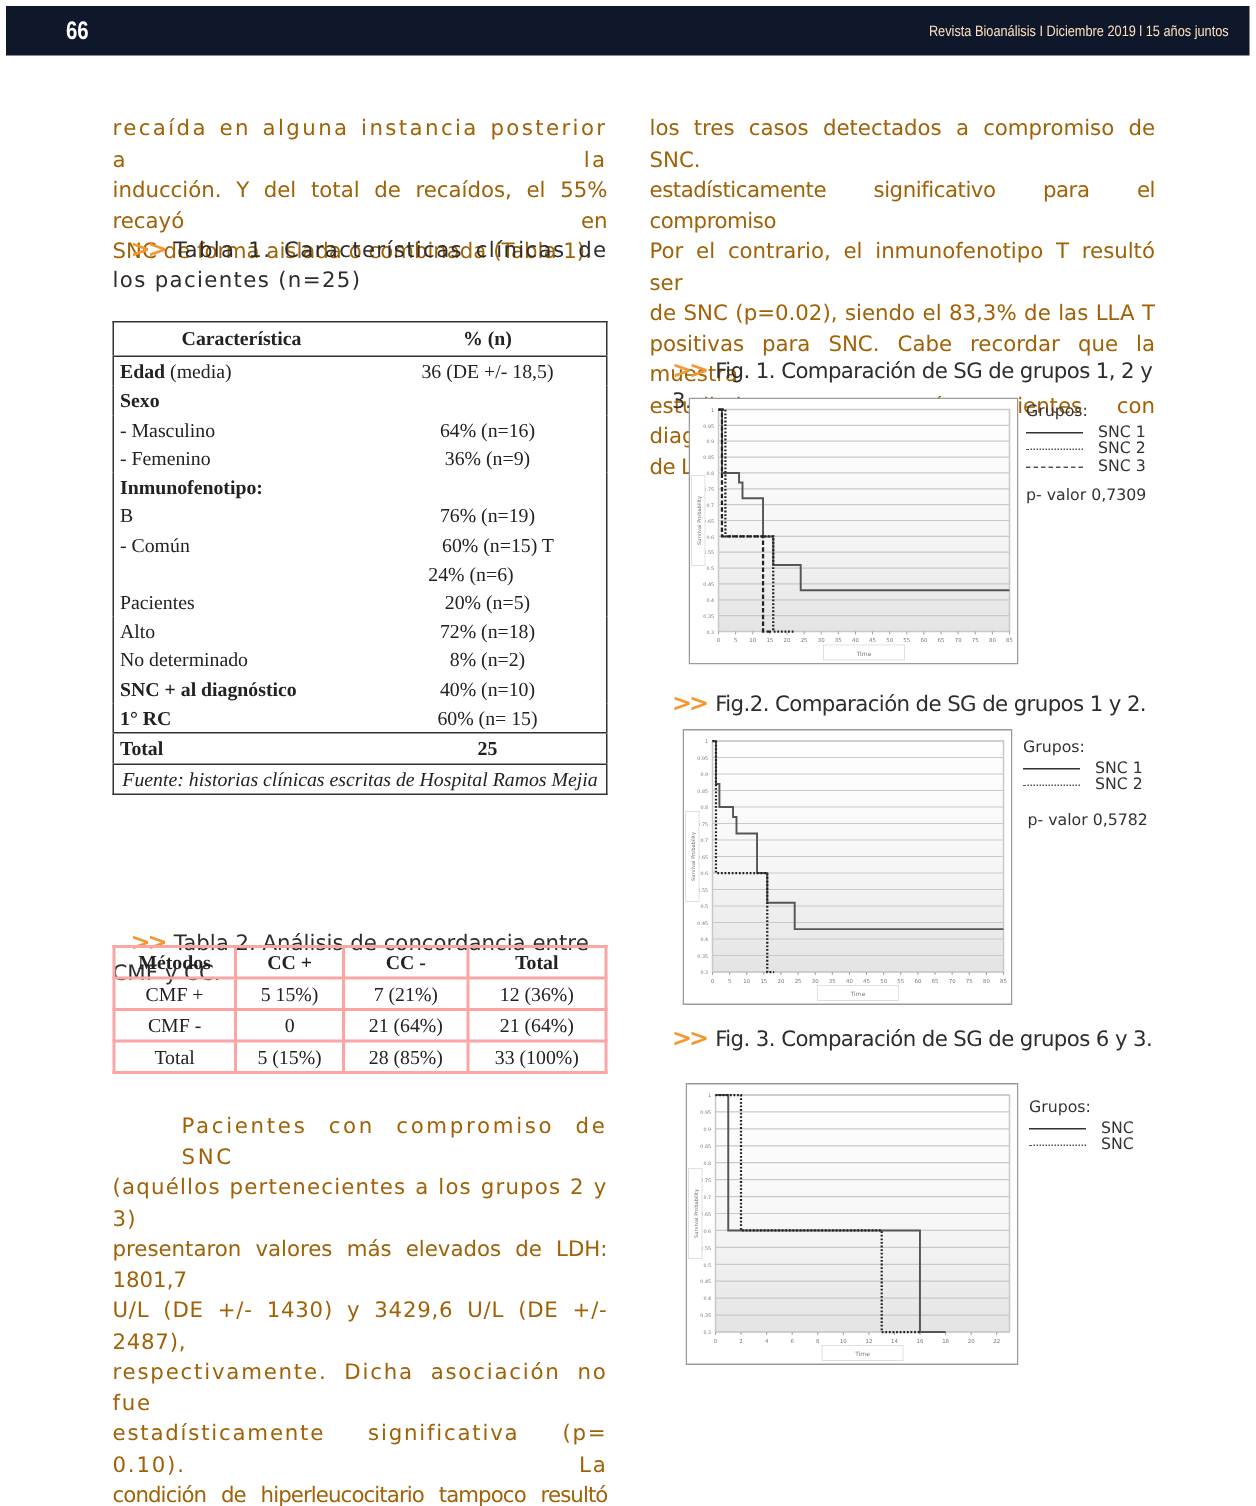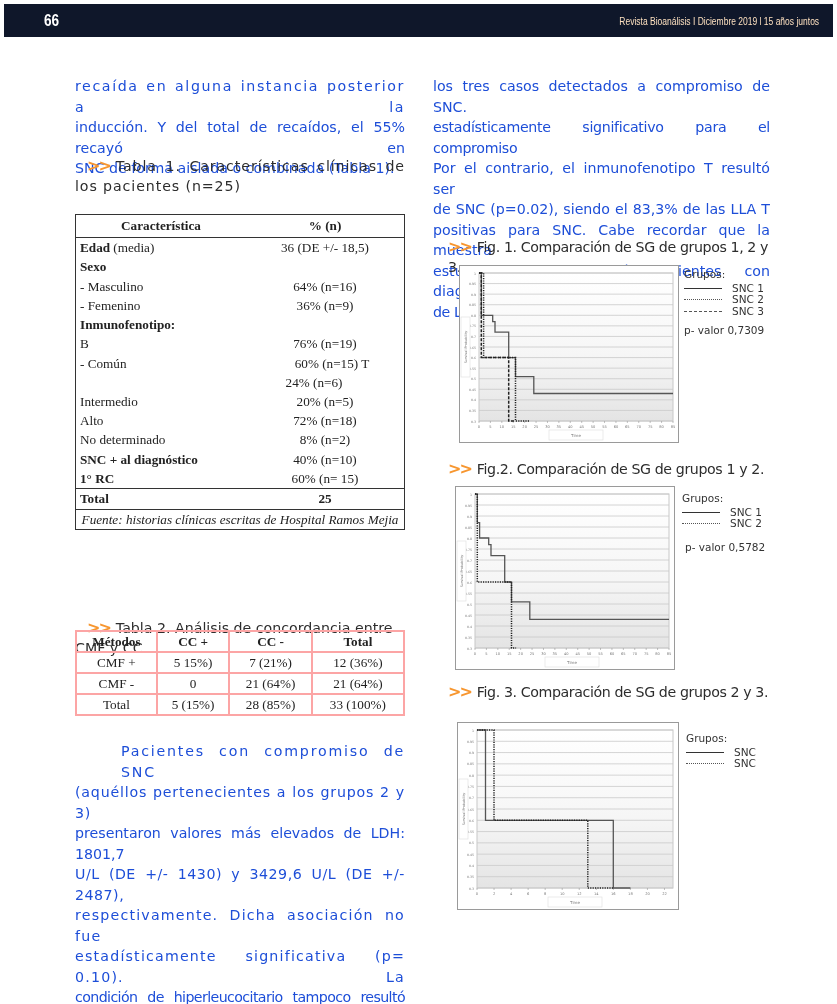--- a/index.html
+++ b/index.html
@@ -1,20 +1,20 @@
 <!DOCTYPE html>
 <html><head>
 <meta charset="utf-8">
 <style>
   html,body{margin:0;padding:0;background:#fff;}
   body{width:837px;height:1004px;position:relative;overflow:hidden;font-family:"DejaVu Sans",sans-serif;color:#2b2b2b;}
   .header{position:absolute;left:4px;top:4px;width:829px;height:33px;background:#0f172a;}
   .page-num{position:absolute;left:40px;top:7px;color:#fff;font-family:"Liberation Sans",sans-serif;font-size:17px;font-weight:bold;transform:scaleX(0.8);transform-origin:left;}
   .running{position:absolute;right:14px;top:12px;color:#fde0bf;font-family:"Liberation Sans",sans-serif;font-size:10px;transform:scaleX(0.85);transform-origin:right;}
-  .para{position:absolute;font-size:14.2px;line-height:20.5px;color:#1d4ed8;}
+  .para{position:absolute;font-size:14.2px;line-height:20.5px;color:#a16207;}
   .para p{margin:0;}
   .j{text-align:justify;text-align-last:justify;}
   .jl{text-align:left;}
   .cap{position:absolute;font-size:14.2px;line-height:20px;color:#2d2d2d;}
   .arrows{color:#F7962F;font-weight:bold;font-size:16px;letter-spacing:-2px;margin-right:6px;}
   table{border-collapse:collapse;font-family:"Liberation Serif",serif;color:#222;}
   .t1{position:absolute;left:75px;top:214px;width:330px;font-size:13.2px;border:1.5px solid #333;}
   .t1 td{padding:0 4px;height:19.3px;line-height:19px;vertical-align:top;}
   .t1 td.v{text-align:center;width:150px;}
   .t1 th{font-weight:bold;height:20px;border-bottom:1px solid #333;}
@@ -94,21 +94,21 @@
         </td>
       </tr>
       <tr>
         <td><span>- Común</span></td>
         <td class="v">
           <div style="margin-left: 14px;">60% (n=15) T</div>
           <div style="margin-right: 22px;">24% (n=6)</div>
         </td>
       </tr>
       <tr>
-        <td><span>Intermedio</span></td>
+        <td><span>Pacientes</span></td>
         <td class="v">
           <div>20% (n=5)</div>
         </td>
       </tr>
       <tr>
         <td><span>Alto</span></td>
         <td class="v">
           <div>72% (n=18)</div>
         </td>
       </tr>
@@ -198,21 +198,21 @@
   <p class="jl" style="letter-spacing:-0.4px">de LLA B de células maduras.</p>
 </div>
 
 <div class="cap" style="left:448px;top:237px;width:330px;">
   <span class="arrows">&gt;&gt;</span><span style="letter-spacing:-0.4px">Fig. 1. Comparación de SG de grupos 1, 2 y 3.</span>
 </div>
 <div class="cap" style="left:448px;top:459px;width:330px;">
   <span class="arrows">&gt;&gt;</span><span style="letter-spacing:-0.4px">Fig.2. Comparación de SG de grupos 1 y 2.</span>
 </div>
 <div class="cap" style="left:448px;top:682px;width:330px;">
-  <span class="arrows">&gt;&gt;</span><span style="letter-spacing:-0.4px">Fig. 3. Comparación de SG de grupos 2 y 3.</span>
+  <span class="arrows">&gt;&gt;</span><span style="letter-spacing:-0.4px">Fig. 3. Comparación de SG de grupos 6 y 3.</span>
 </div>
 
 <svg class="chart" id="chart0" style="left:459px;top:265px;" width="220" height="178">
     <rect x="0.5" y="0.5" width="219" height="177" fill="#fff" stroke="#9a9a9a" stroke-width="1"></rect>
     <defs>
       <linearGradient id="gr0" x1="0" y1="0" x2="0" y2="1">
         <stop offset="0%" stop-color="#ffffff"></stop>
         <stop offset="55%" stop-color="#f6f6f6"></stop>
         <stop offset="100%" stop-color="#e4e4e4"></stop>
       </linearGradient>

